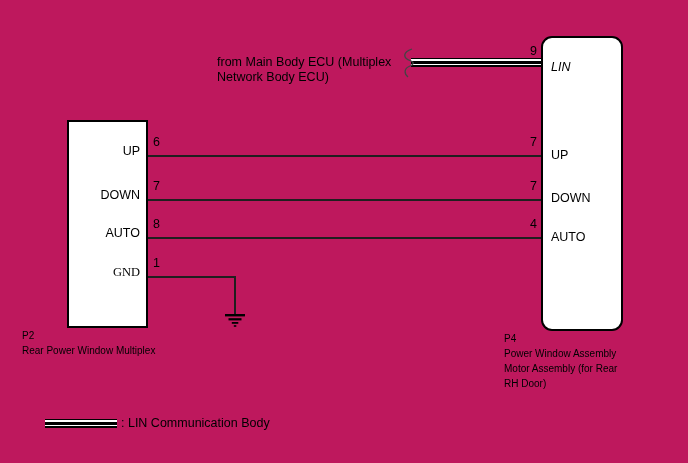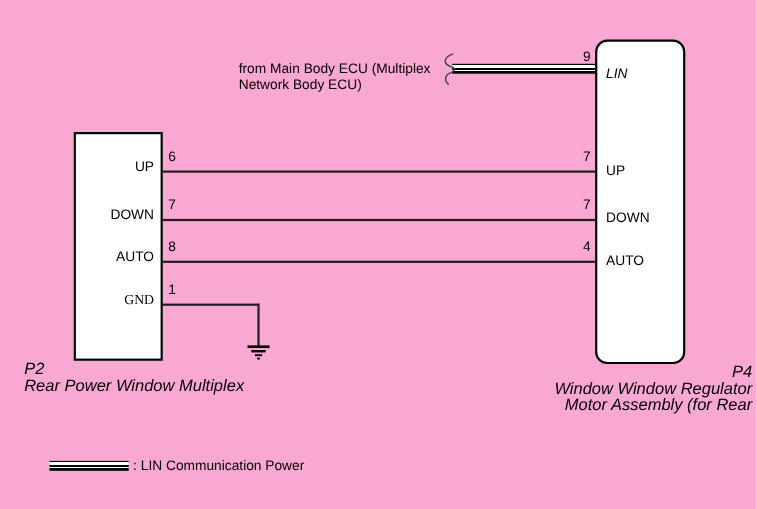--- a/index.html
+++ b/index.html
@@ -1,19 +1,19 @@
 <!DOCTYPE html>
 <html><head>
 <meta charset="utf-8">
 <style>
   html,body{margin:0;padding:0;background:#fff;}
   .canvas{
     position:relative;
     width:688px;height:463px;
-    background:#f9a8d4;
+    background:#be185d;
     font-family:"Liberation Sans", sans-serif;
     color:#000;
     overflow:hidden;
   }
   .txt{position:absolute;font-size:12.5px;line-height:15px;white-space:nowrap;}
   .box{position:absolute;border:2px solid #000;background:#fff;box-sizing:border-box;}
   .left-box{left:67px;top:120px;width:81px;height:208px;}
   .right-box{left:541px;top:36px;width:82px;height:295px;border-radius:11px;}
   .wire{position:absolute;height:1.5px;background:#1f1f1f;}
   .vwire{position:absolute;width:1.5px;background:#1f1f1f;}
@@ -23,21 +23,21 @@
   .rnum{left:495px;width:42px;text-align:right;}
   .linband{
     position:absolute;height:9px;
     background:linear-gradient(to bottom,
       #000 0px,#000 1.2px,
       #fff 1.2px,#fff 3.4px,
       #000 3.4px,#000 5.6px,
       #fff 5.6px,#fff 6.6px,
       #000 6.6px,#000 9px);
   }
-  .caption{position:absolute;font-size:15px;line-height:15px;white-space:nowrap;font-style:italic;}
+  .caption{position:absolute;font-size:10px;line-height:15px;white-space:nowrap;}
   svg{position:absolute;overflow:visible;}
 </style>
 </head>
 <body>
 
 <div class="canvas">
 
   <div class="txt" style="left:217px;top:55px;">
     <div>from Main Body ECU (Multiplex</div>
     <div>Network Body ECU)</div>
@@ -83,22 +83,23 @@
   <div class="txt rnum" style="top:44px;">9</div>
   <div class="txt rnum" style="top:135px;">7</div>
   <div class="txt rnum" style="top:179px;">7</div>
   <div class="txt rnum" style="top:217px;">4</div>
 
   <div class="caption" style="left:22px;top:328px;">
     <div>P2</div>
     <div>Rear Power Window Multiplex</div>
   </div>
 
-  <div class="caption" style="left:504px;top:331px;text-align:right;">
+  <div class="caption" style="left:504px;top:331px;">
     <div>P4</div>
-    <div>Window Window Regulator</div>
+    <div>Power Window Assembly</div>
     <div>Motor Assembly (for Rear</div>
+    <div>RH Door)</div>
   </div>
 
   <div class="linband" style="left:45px;top:419px;width:72px;"></div>
-  <div class="txt" style="left:121px;top:416px;">: LIN Communication Power</div>
+  <div class="txt" style="left:121px;top:416px;">: LIN Communication Body</div>
 
 </div>
 
 </body></html>

